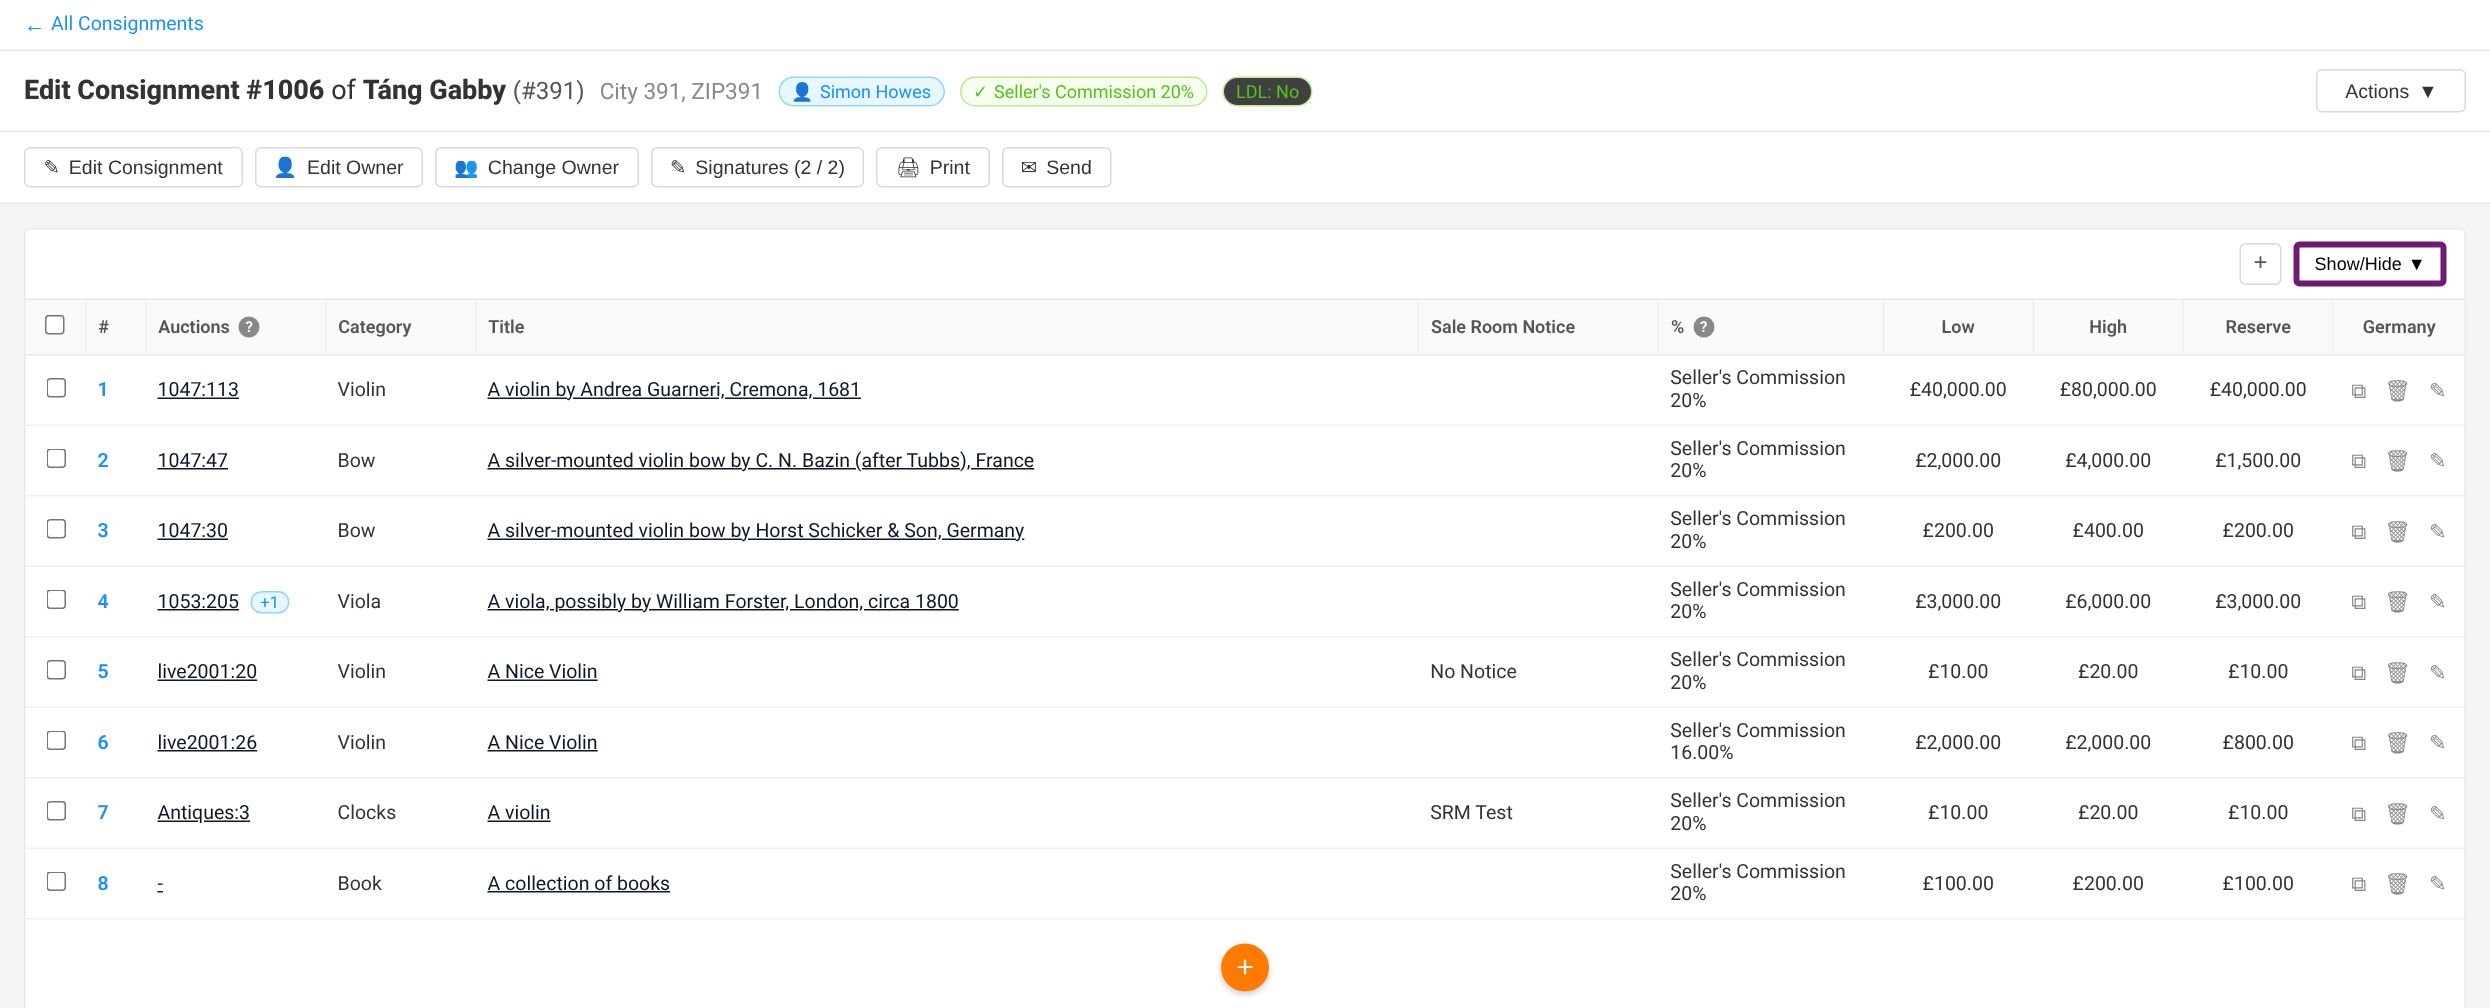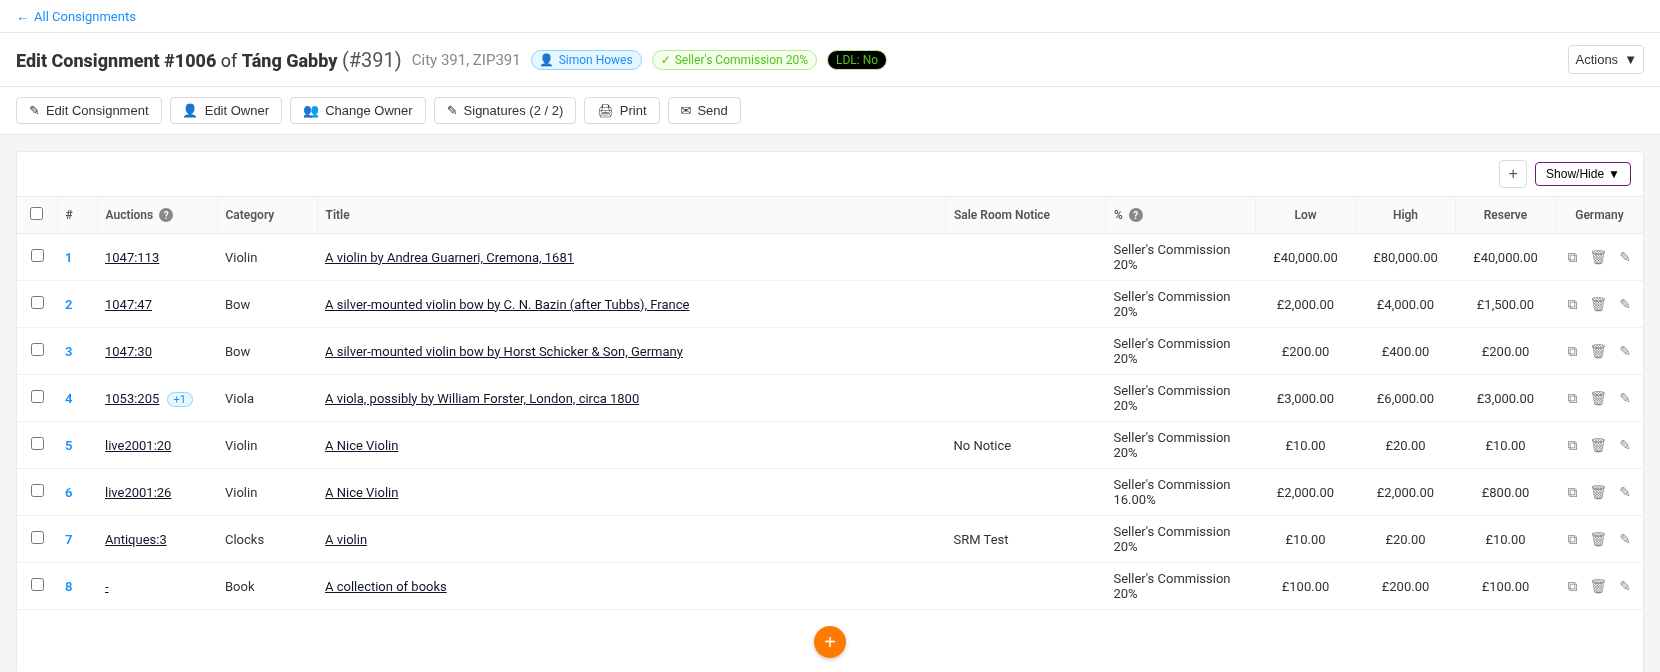--- a/index.html
+++ b/index.html
@@ -10,32 +10,32 @@
     .back-arrow { font-size: 14px; }
 
     .page-header { padding: 12px 16px; display: flex; align-items: center; justify-content: space-between; border-bottom: 1px solid #e8e8e8; }
     .page-title-section { display: flex; align-items: center; gap: 10px; flex-wrap: wrap; }
     .page-title { font-size: 18px; font-weight: 600; }
     .page-title span { font-weight: 800; }
     .page-subtitle { font-size: 15px; color: #888; }
     .badge { padding: 2px 8px; border-radius: 12px; font-size: 12px; display: inline-flex; align-items: center; gap: 4px; }
     .badge-user { background: #e6f7ff; color: #1890ff; border: 1px solid #91d5ff; }
     .badge-commission { background: #f6ffed; color: #52c41a; border: 1px solid #b7eb8f; }
-    .badge-ldl { background: #000000; color: #52c41a; border: 1px solid #b7eb8f; }
-
-    .actions-btn { border: 1px solid #d9d9d9; background: #fff; padding: 6px 6px; border-radius: 4px; cursor: pointer; display: flex; align-items: center; gap: 6px; font-size: 13px; color: #333; }
+    .badge-ldl { background: #404040; color: #52c41a; border: 1px solid #b7eb8f; }
+
+    .actions-btn { border: 1px solid #d9d9d9; background: #fff; padding: 6px 18px; border-radius: 4px; cursor: pointer; display: flex; align-items: center; gap: 6px; font-size: 13px; color: #333; }
 
     .toolbar { padding: 10px 16px; display: flex; align-items: center; gap: 8px; border-bottom: 1px solid #e8e8e8; }
     .toolbar-btn { border: 1px solid #d9d9d9; background: #fff; padding: 5px 12px; border-radius: 4px; cursor: pointer; display: flex; align-items: center; gap: 6px; font-size: 13px; color: #333; }
 
     .content-area { padding: 16px; background: #f5f5f5; min-height: 400px; }
     .table-container { background: #fff; border: 1px solid #e8e8e8; border-radius: 4px; }
     .table-toolbar { padding: 8px 12px; display: flex; justify-content: flex-end; align-items: center; gap: 8px; border-bottom: 1px solid #e8e8e8; }
     .add-btn-sm { background: #fff; border: 1px solid #d9d9d9; border-radius: 4px; width: 28px; height: 28px; display: flex; align-items: center; justify-content: center; cursor: pointer; font-size: 16px; color: #555; }
-    .show-hide-btn { border: 1px solid #701a75; background: #fff; padding: 4px 10px; border-radius: 4px; cursor: pointer; display: flex; align-items: center; gap: 4px; font-size: 12px; }
+    .show-hide-btn { border: 4px solid #701a75; background: #fff; padding: 4px 10px; border-radius: 4px; cursor: pointer; display: flex; align-items: center; gap: 4px; font-size: 12px; }
 
     table { width: 100%; border-collapse: collapse; }
     thead tr { background: #fafafa; border-bottom: 1px solid #e8e8e8; }
     thead th { padding: 10px 8px; text-align: left; font-weight: 600; font-size: 12px; color: #555; border-right: 1px solid #f0f0f0; white-space: nowrap; }
     thead th:last-child { border-right: none; }
     .th-checkbox { width: 40px; text-align: center; }
     .th-num { width: 40px; }
     .th-auctions { width: 120px; }
     .th-category { width: 100px; }
     .th-title { }
@@ -71,21 +71,21 @@
   </a>
 </div>
 
 <div class="page-header">
   <div class="page-title-section">
     <div class="page-title">
       <span>Edit Consignment</span>
       <span>#1006</span>
       <span style="font-weight:400;">of</span>
       <span>Táng Gabby</span>
-      <span style="font-weight:400;font-size:20px;color:#555;margin-top:21px;">(#391)</span>
+      <span style="font-weight:400;font-size:16px;color:#555;margin-top:21px;">(#391)</span>
     </div>
     <span class="page-subtitle">City 391, ZIP391</span>
     <span class="badge badge-user">
       <span>👤</span>
       <span>Simon Howes</span>
     </span>
     <span class="badge badge-commission">
       <span>✓</span>
       <span>Seller's Commission 20%</span>
     </span>

